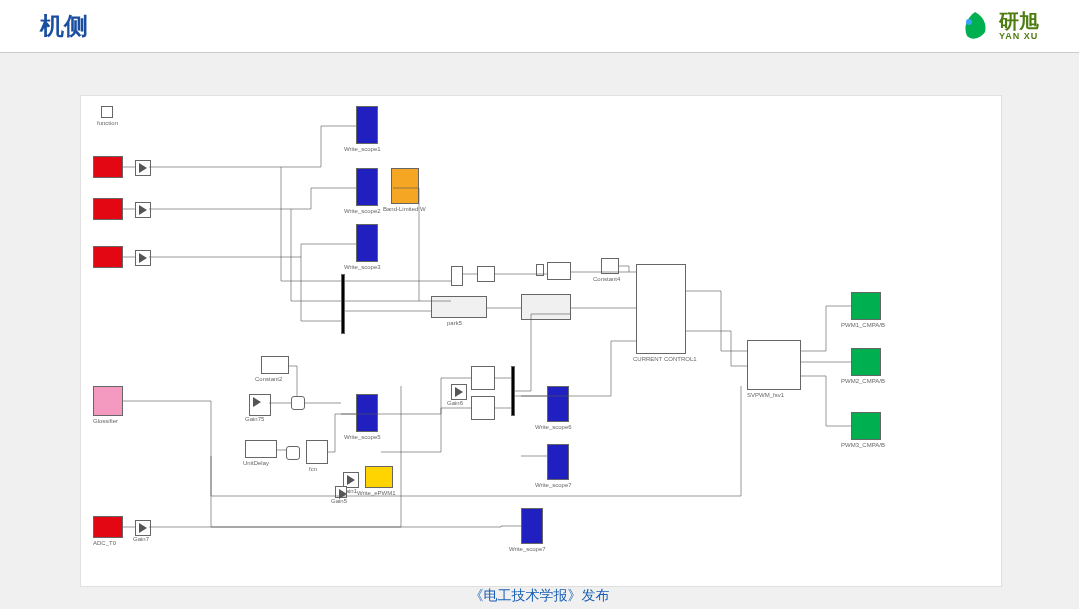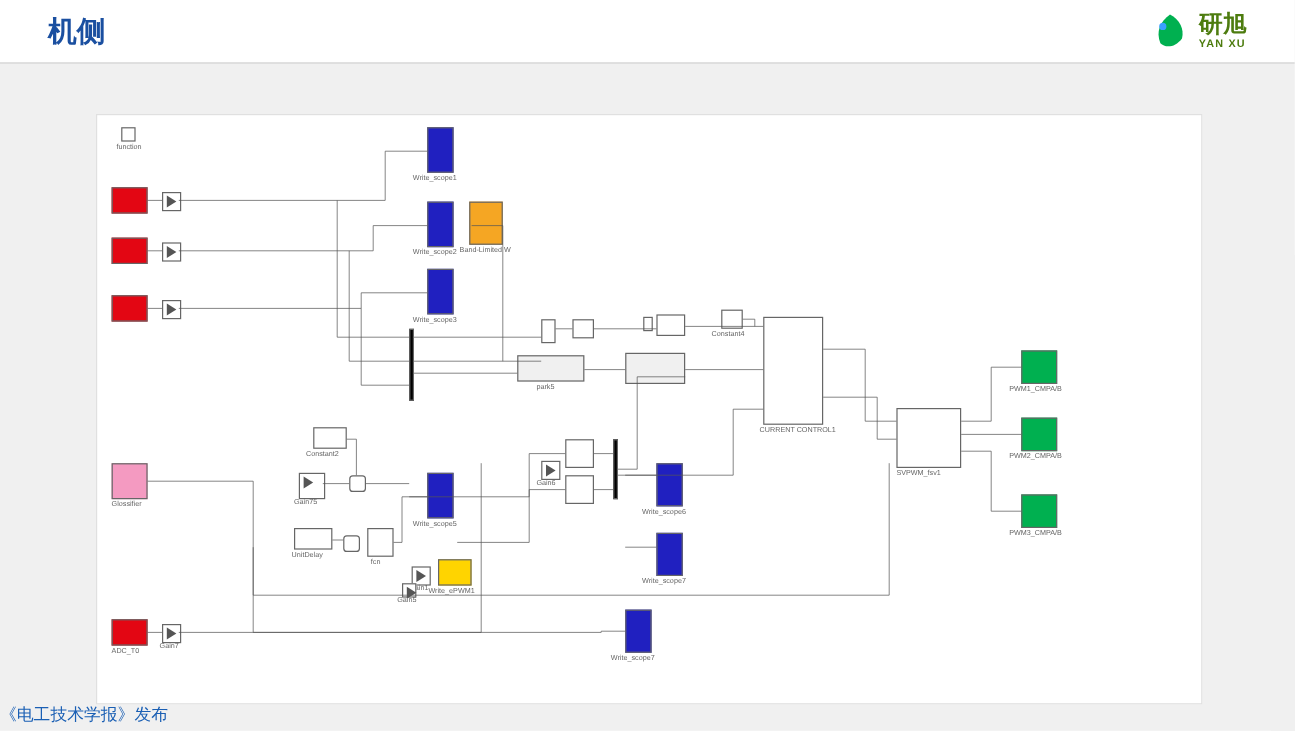--- a/index.html
+++ b/index.html
@@ -86,21 +86,21 @@
     border-left: 8px solid #555;
     border-top: 5px solid transparent;
     border-bottom: 5px solid transparent;
   }
   svg.wires { position: absolute; left:0; top:0; width:100%; height:100%; pointer-events:none; }
   svg.wires line, svg.wires polyline { stroke:#555; stroke-width:0.6; fill:none; }
   .footer {
     position: absolute;
     bottom: 4px;
     width: 100%;
-    text-align: left;
+    text-align: center;
     font-size: 14px;
     color: #1a5fb4;
   }
 </style>
 </head>
 <body>
 
 <div class="header">
   <div class="title">机侧</div>
   <div class="logo">

